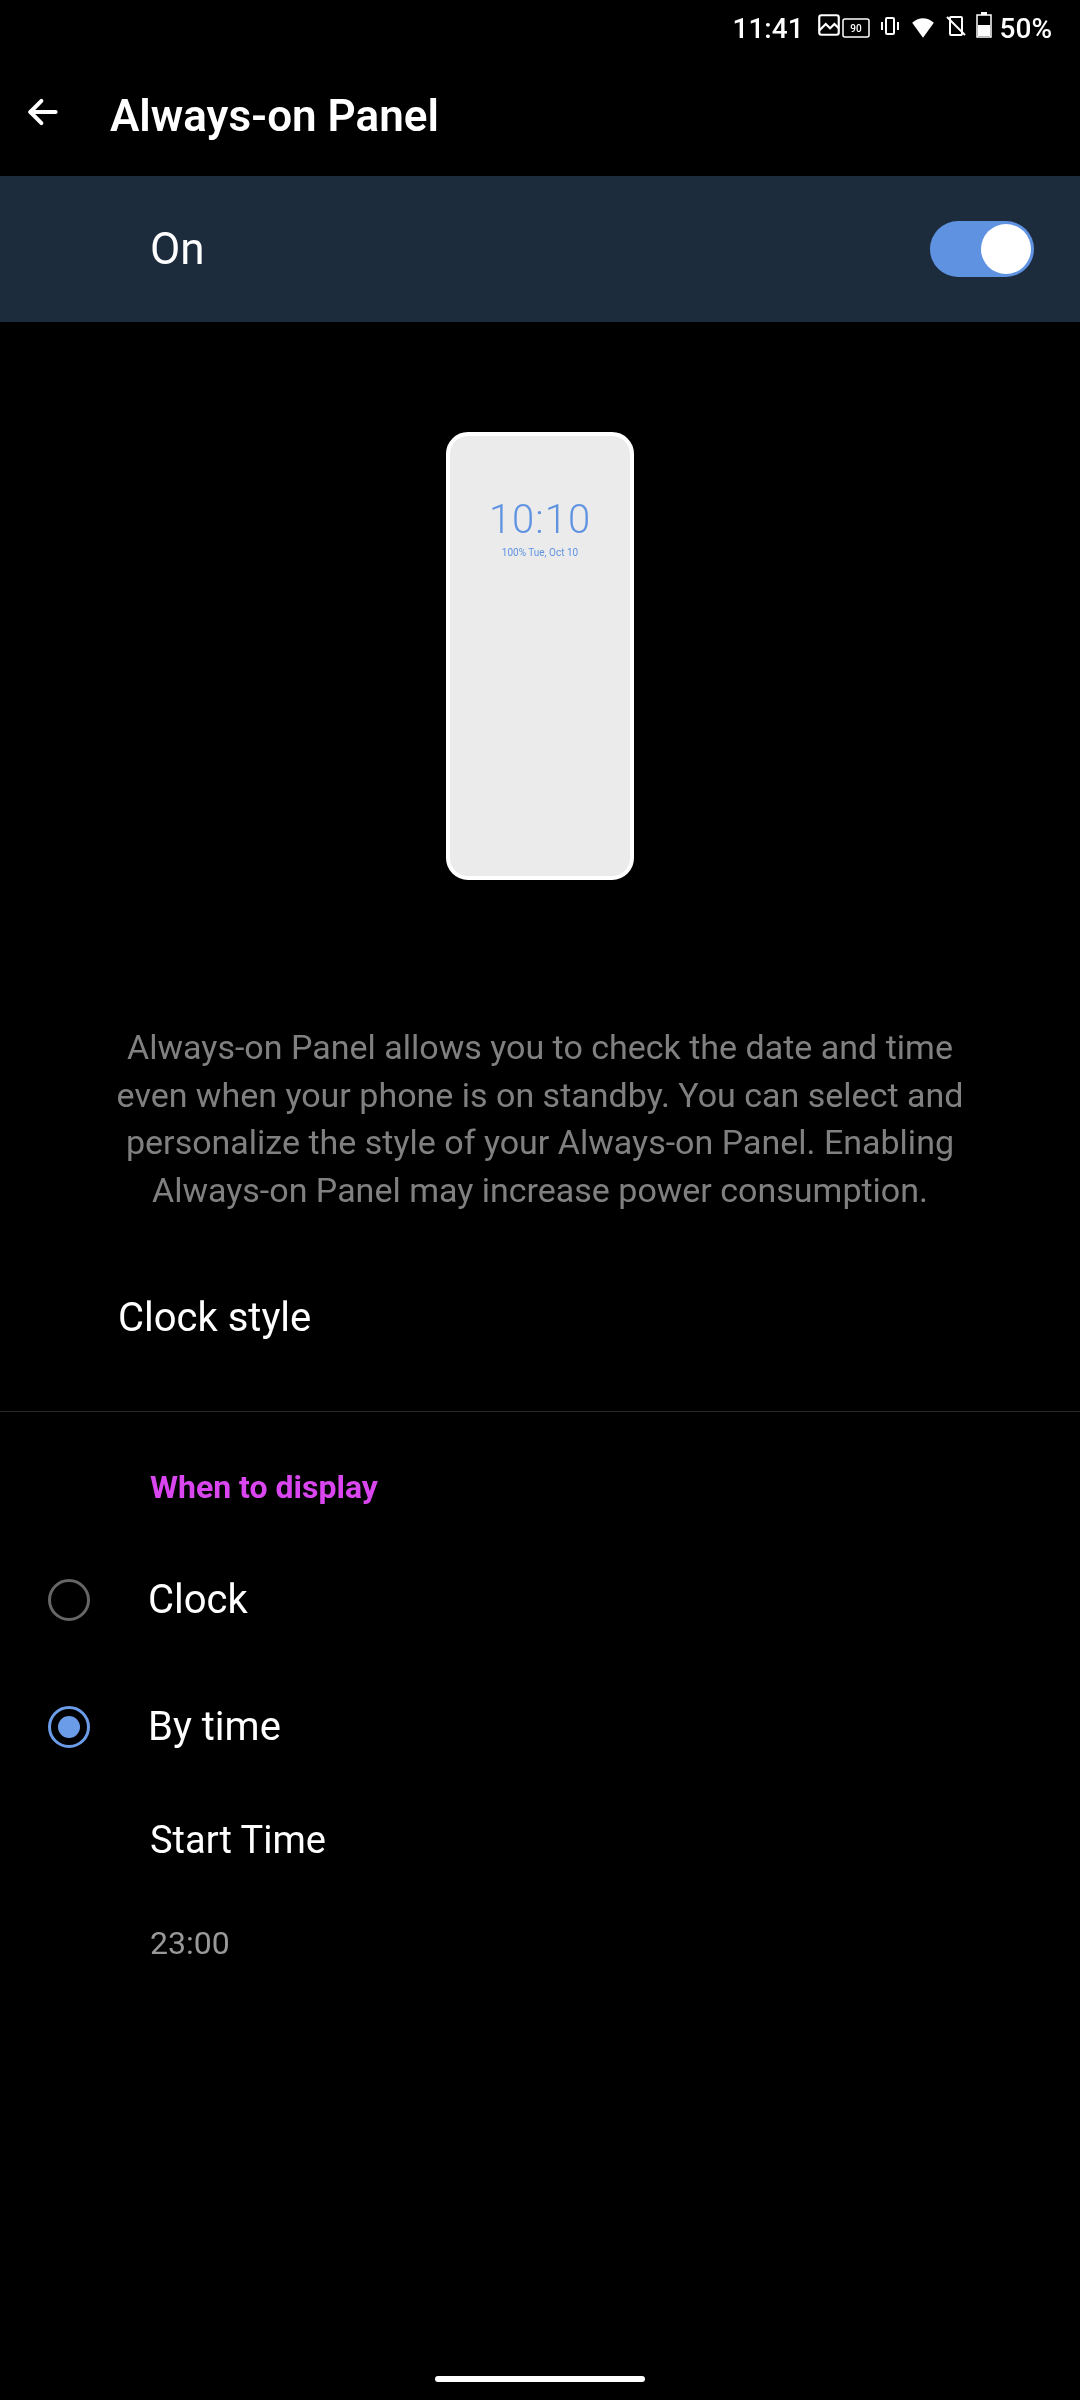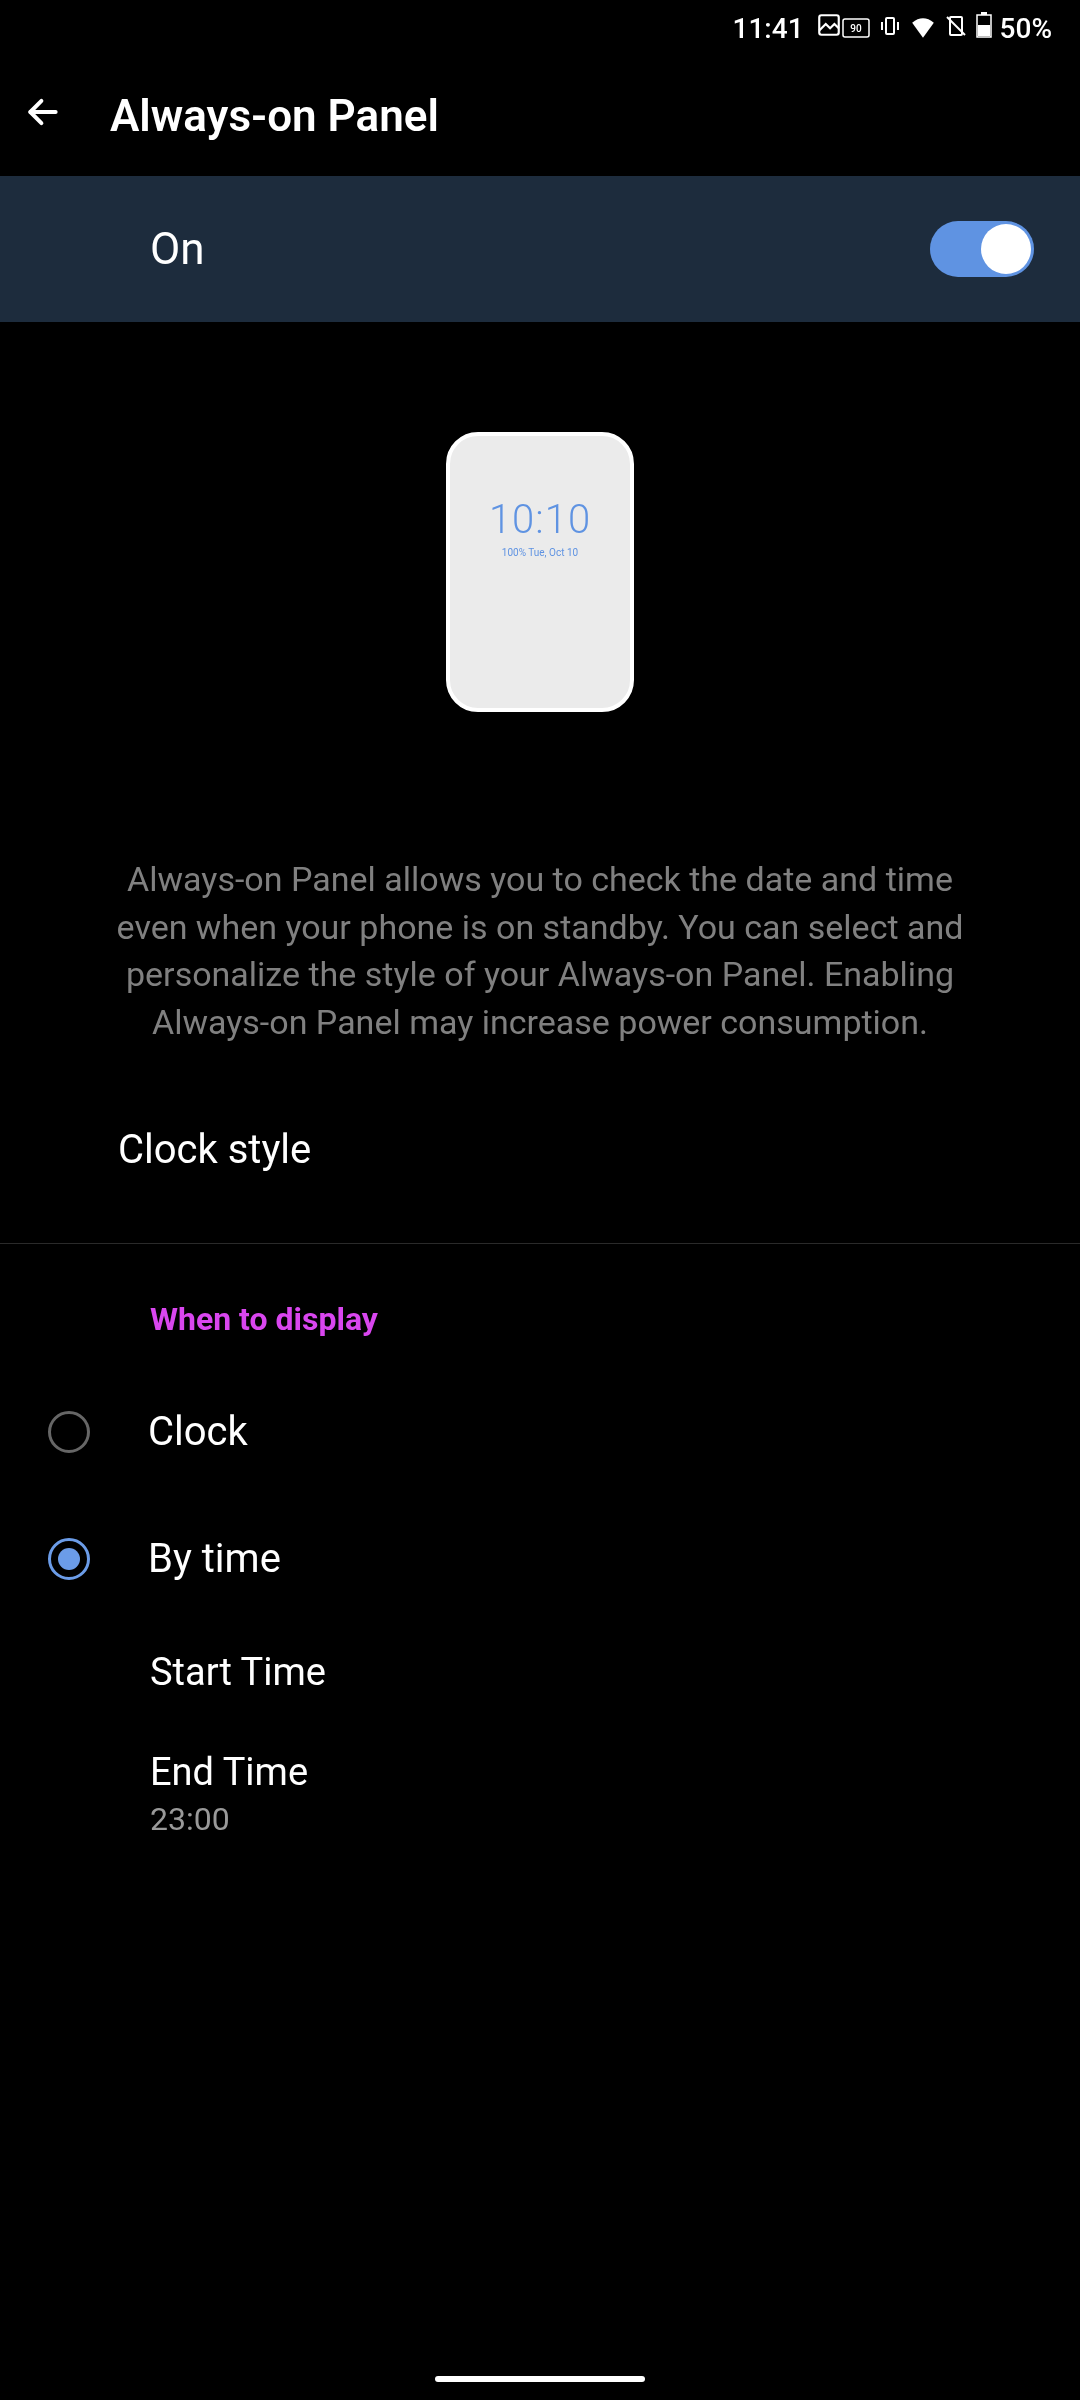--- a/index.html
+++ b/index.html
@@ -79,24 +79,24 @@
       right: 3px;
       top: 3px;
     }
     .preview-section {
       padding: 110px 0 60px;
       display: flex;
       justify-content: center;
     }
     .phone-frame {
       width: 188px;
-      height: 280px;
+      height: 448px;
       background-color: #ebebeb;
       border: 4px solid #fff;
-      border-radius: 32px;
+      border-radius: 22px;
       display: flex;
       flex-direction: column;
       align-items: center;
       padding-top: 60px;
     }
     .preview-time {
       font-size: 40px;
       font-weight: 300;
       color: #5f93e2;
       letter-spacing: 1px;
@@ -273,17 +273,16 @@
     <div class="radio-inner"></div>
   </div>
   <span class="radio-label">By time</span>
 </div>
 
 <div class="time-row">
   <div class="time-title">Start Time</div>
 </div>
 
 <div class="time-row">
-  <div class="time-title">End Time</div>
   <div class="time-value">23:00</div>
 </div>
 
 <div class="nav-bar"></div>
 
 </body></html>

